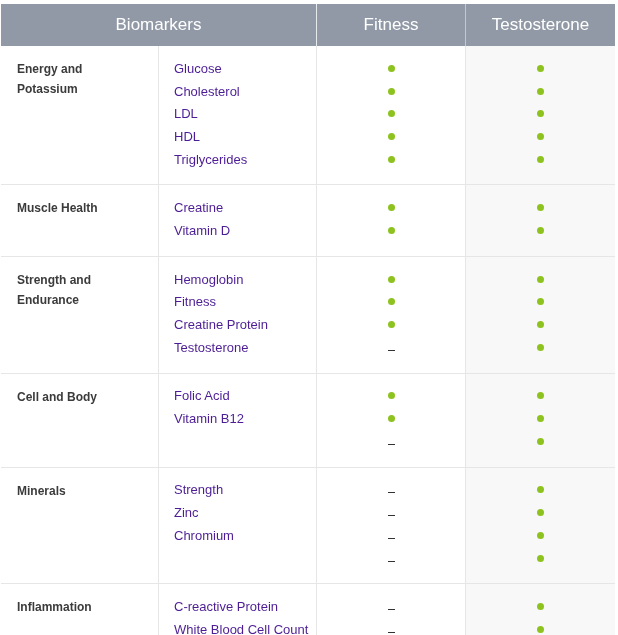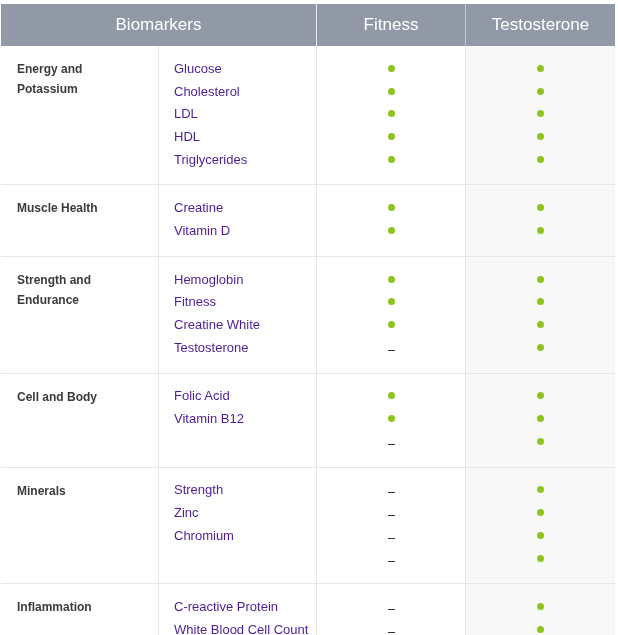--- a/index.html
+++ b/index.html
@@ -104,21 +104,21 @@
         </div>
       </div>
       <div class="grp">
         <div class="c-cat">
           <div>Strength and</div>
           <div>Endurance</div>
         </div>
         <div class="c-items">
           <div class="line">Hemoglobin</div>
           <div class="line">Fitness</div>
-          <div class="line">Creatine White</div>
+          <div class="line">Creatine Protein</div>
           <div class="line">Testosterone</div>
         </div>
         <div class="c-fit">
           <div class="line">
             <span class="dot"></span>
           </div>
           <div class="line">
             <span class="dot"></span>
           </div>
           <div class="line">

